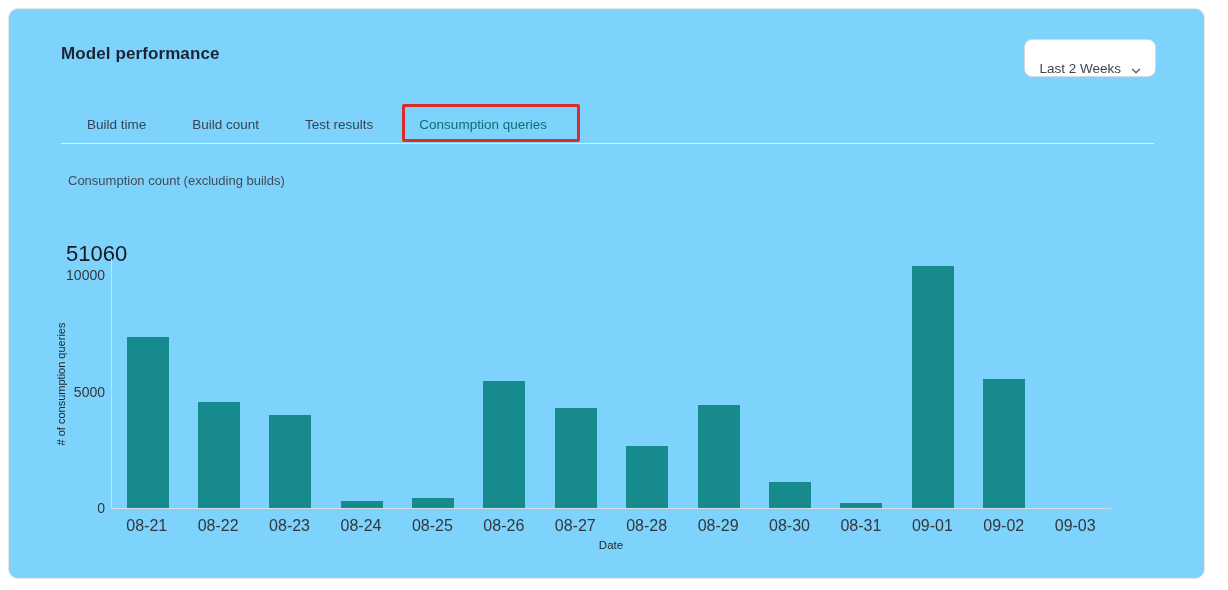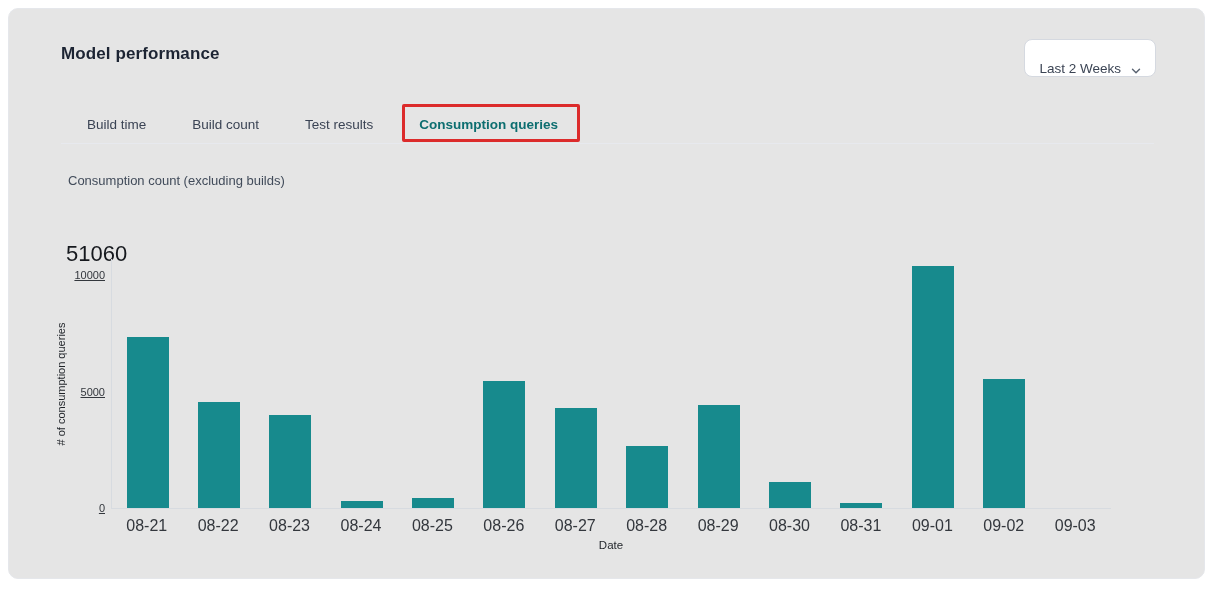--- a/index.html
+++ b/index.html
@@ -1,54 +1,54 @@
 <!DOCTYPE html>
 <html><head>
 <meta charset="utf-8">
 <style>
   * { margin:0; padding:0; box-sizing:border-box; }
   html,body { width:1228px; height:590px; background:#ffffff; font-family:"Liberation Sans", sans-serif; }
   .card {
     position:absolute; left:8px; top:8px; width:1197px; height:571px;
-    background:#e5e5e5; border:1px solid #e5e7eb; border-radius:10px;
+    background:#7dd3fc; border:1px solid #e5e7eb; border-radius:10px;
   }
   .page-title {
     position:absolute; left:52px; top:35px;
     font-size:17px; font-weight:700; color:#1c2433; letter-spacing:0.1px;
   }
   .range-btn {
     position:absolute; right:48px; top:30px; height:38px;
     display:flex; align-items:flex-end; gap:10px; padding:0 14px;
     background:#fff; border:1px solid #d5d9e0; border-radius:8px;
     font-size:13.5px; color:#3b4454; cursor:pointer; font-family:inherit;
   }
   .chev { width:10px; height:10px; color:#5b6472; display:block; }
   .tabs {
     position:absolute; left:52px; right:50px; top:96px; height:39px;
     display:flex; align-items:center; gap:46px; padding-left:26px;
     border-bottom:1px solid #e7e9ee;
   }
   .tab { font-size:13.5px; color:#3a4354; cursor:pointer; white-space:nowrap; }
-  .tab.active { color:#0d6e70; font-weight:700; }
+  .tab.active { color:#0d6e70; font-weight:400; }
   .annot {
     position:absolute; left:393px; top:95px; width:178px; height:38px;
     border:3px solid #dc2b2b; border-radius:2px; pointer-events:none;
   }
   .metric-label { position:absolute; left:59px; top:164px; font-size:13px; color:#414b5a; }
   .metric-value { position:absolute; left:57px; top:188px; font-size:22px; color:#15181d;margin-top:44px; }
   .plot {
     position:absolute; left:102px; top:250px; width:1000px; height:250px;
     border-left:1px solid #d7dbe0; border-bottom:1px solid #d7dbe0;
     display:flex; align-items:flex-end;
   }
   .band { flex:1; display:flex; justify-content:center; align-items:flex-end; height:100%; }
   .bar { width:42px; background:#178a8d; }
   .ytick {
     position:absolute; right:calc(100% + 7px); transform:translateY(50%);
-    font-size:11px; color:#33373d; white-space:nowrap;text-decoration:underline;
+    font-size:14px; color:#33373d; white-space:nowrap;
   }
   .y-title {
     position:absolute; left:52px; top:375px; transform:translate(-50%,-50%) rotate(-90deg);
     font-size:11px; color:#1f2328; white-space:nowrap;
   }
   .xlabels { position:absolute; left:102px; top:508px; width:1000px; display:flex; }
   .xlab { flex:1; text-align:center; font-size:16px; color:#33373d; }
   .x-title { position:absolute; left:102px; top:530px; width:1000px; text-align:center; font-size:11.5px; color:#1f2328; }
 </style>
 </head>

